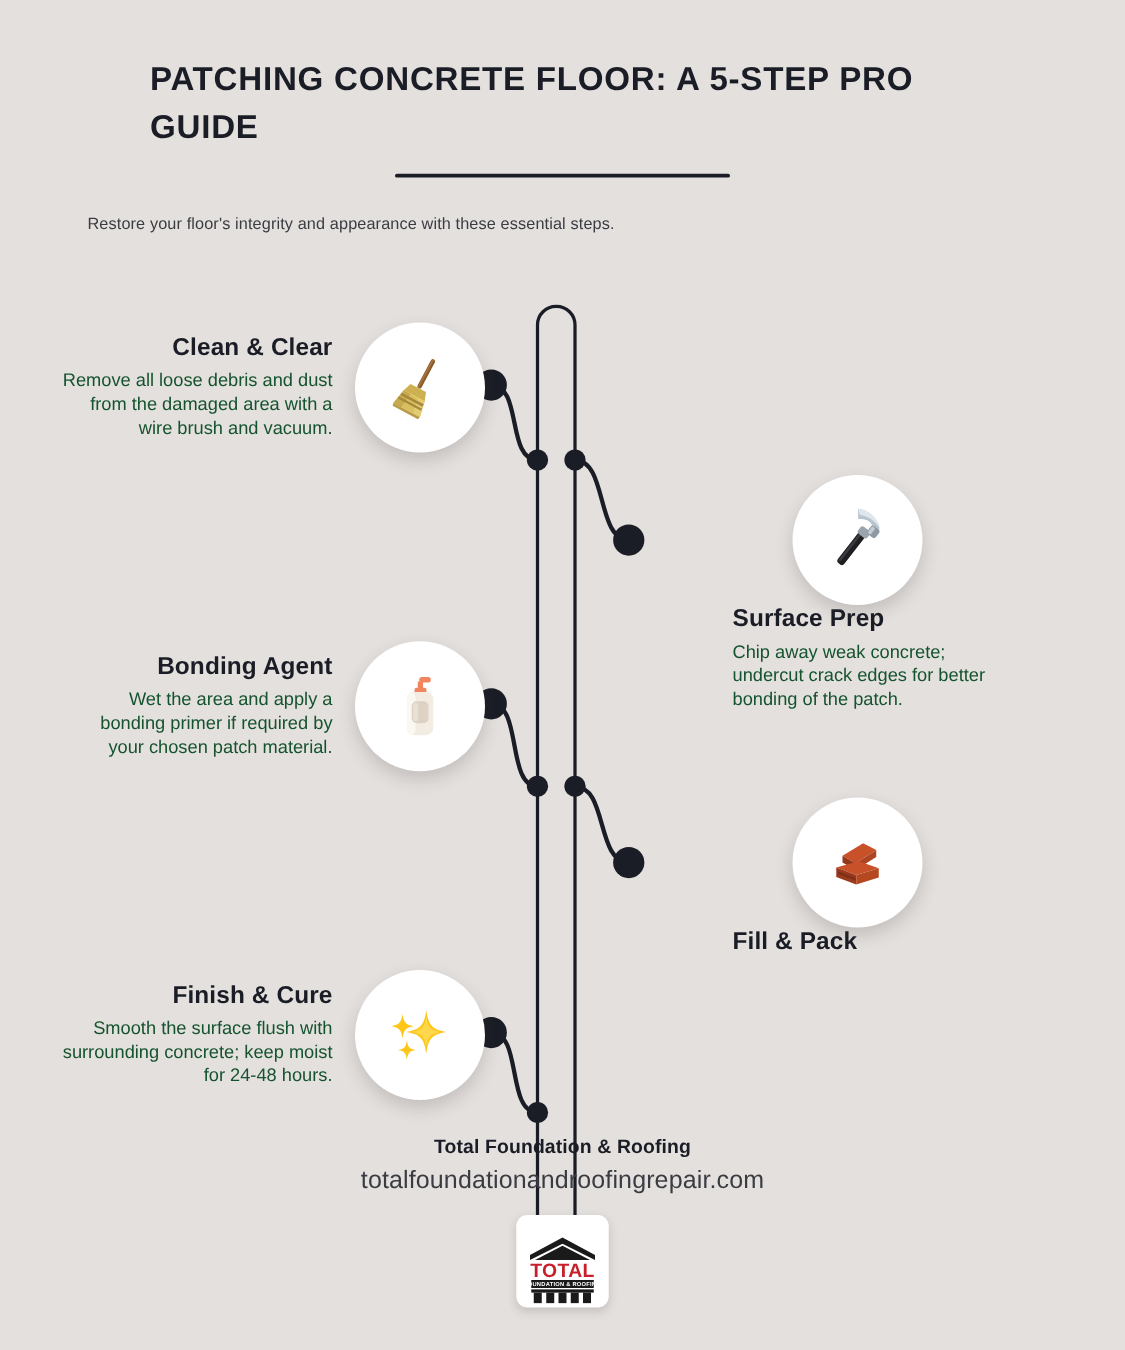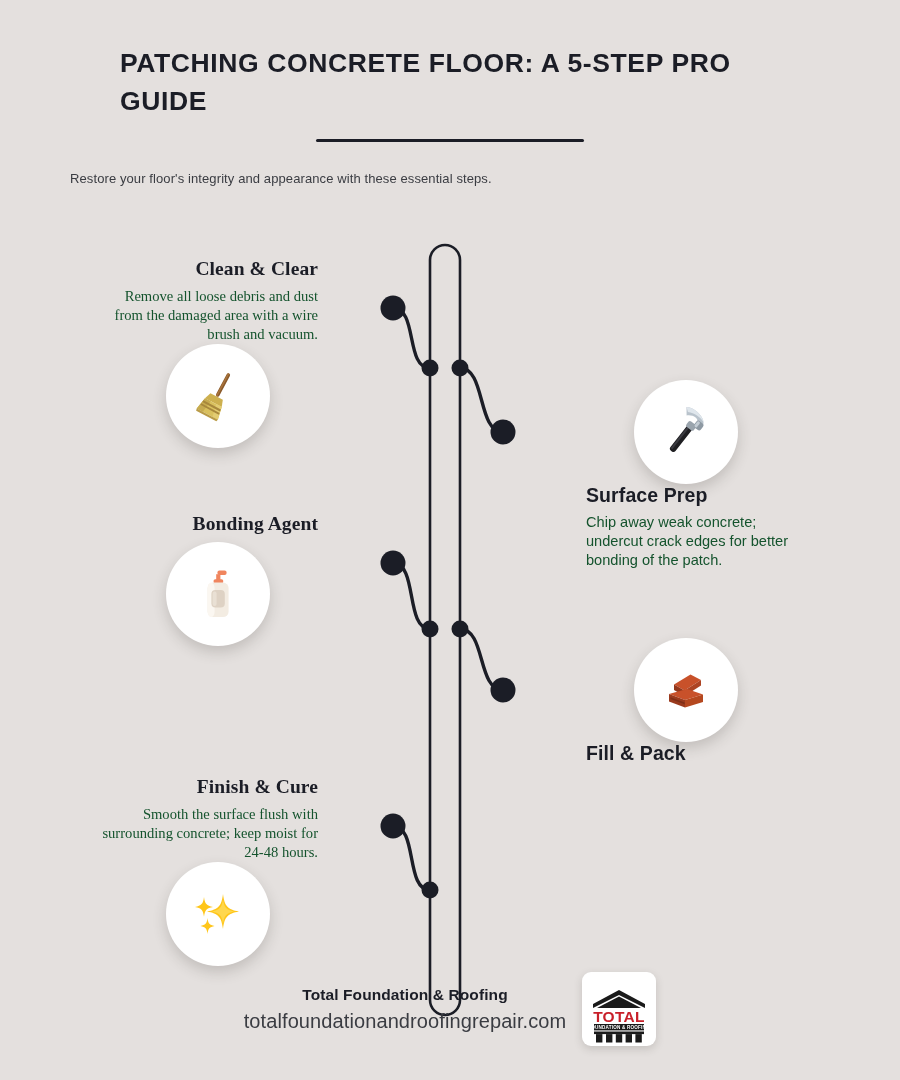--- a/index.html
+++ b/index.html
@@ -64,23 +64,22 @@
     width: 900px;
     height: 1080px;
   }
 
   .step {
     position: absolute;
     display: flex;
     align-items: center;
   }
   .step.left {
-    flex-direction: column;
+    flex-direction: row;
     justify-content: flex-start;
-    font-family: Liberation Serif, serif;
   }
   .step.right {
     flex-direction: column;
     justify-content: flex-start;
   }
 
   .bubble {
     width: 104px;
     height: 104px;
     border-radius: 50%;
@@ -125,20 +124,21 @@
   
   .footer {
     position: absolute;
     left: 0;
     bottom: 34px;
     width: 900px;
     display: flex;
     align-items: center;
     justify-content: center;
     gap: 16px;
+    flex-direction: column;
   }
   .footer-text { text-align: center; }
   .brand {
     font-size: 15.5px;
     font-weight: bold;
     color: #1b1d26;
     margin: 0 0 6px 0;
     letter-spacing: 0.1px;
   }
   .site {
@@ -235,20 +235,21 @@
   </div>
   <div class="step-text">
     <p class="step-title">Surface Prep</p>
     <p class="step-desc">Chip away weak concrete; undercut crack edges for better bonding of the patch.</p>
   </div>
 </div>
 
 <div class="step left" style="left:48px; top:513px; width:340px; pointer-events:auto;">
   <div class="step-text">
     <p class="step-title">Bonding Agent</p>
+    <p class="step-desc">Wet the area and apply a bonding primer if required by your chosen patch material.</p>
   </div>
   <div class="bubble">
     <svg width="58" height="58" viewBox="0 0 58 58">
       <rect x="28.4" y="5.5" width="9.2" height="4.4" rx="2" fill="#f0855e"></rect>
       <rect x="27.2" y="9.2" width="4.2" height="6.2" fill="#f0855e"></rect>
       <rect x="24.6" y="14.2" width="9.6" height="4.4" rx="1.6" fill="#f0855e"></rect>
       <rect x="18.6" y="17.6" width="21" height="34.5" rx="5.5" fill="#f3ece2"></rect>
       <rect x="18.6" y="17.6" width="7" height="34.5" rx="5.5" fill="#fbf7f1"></rect>
       <rect x="22.4" y="25" width="13.4" height="17.5" rx="4" fill="#ded2c4"></rect>
       <rect x="23.6" y="26.4" width="4" height="14.5" rx="2" fill="#e9e0d4"></rect>

